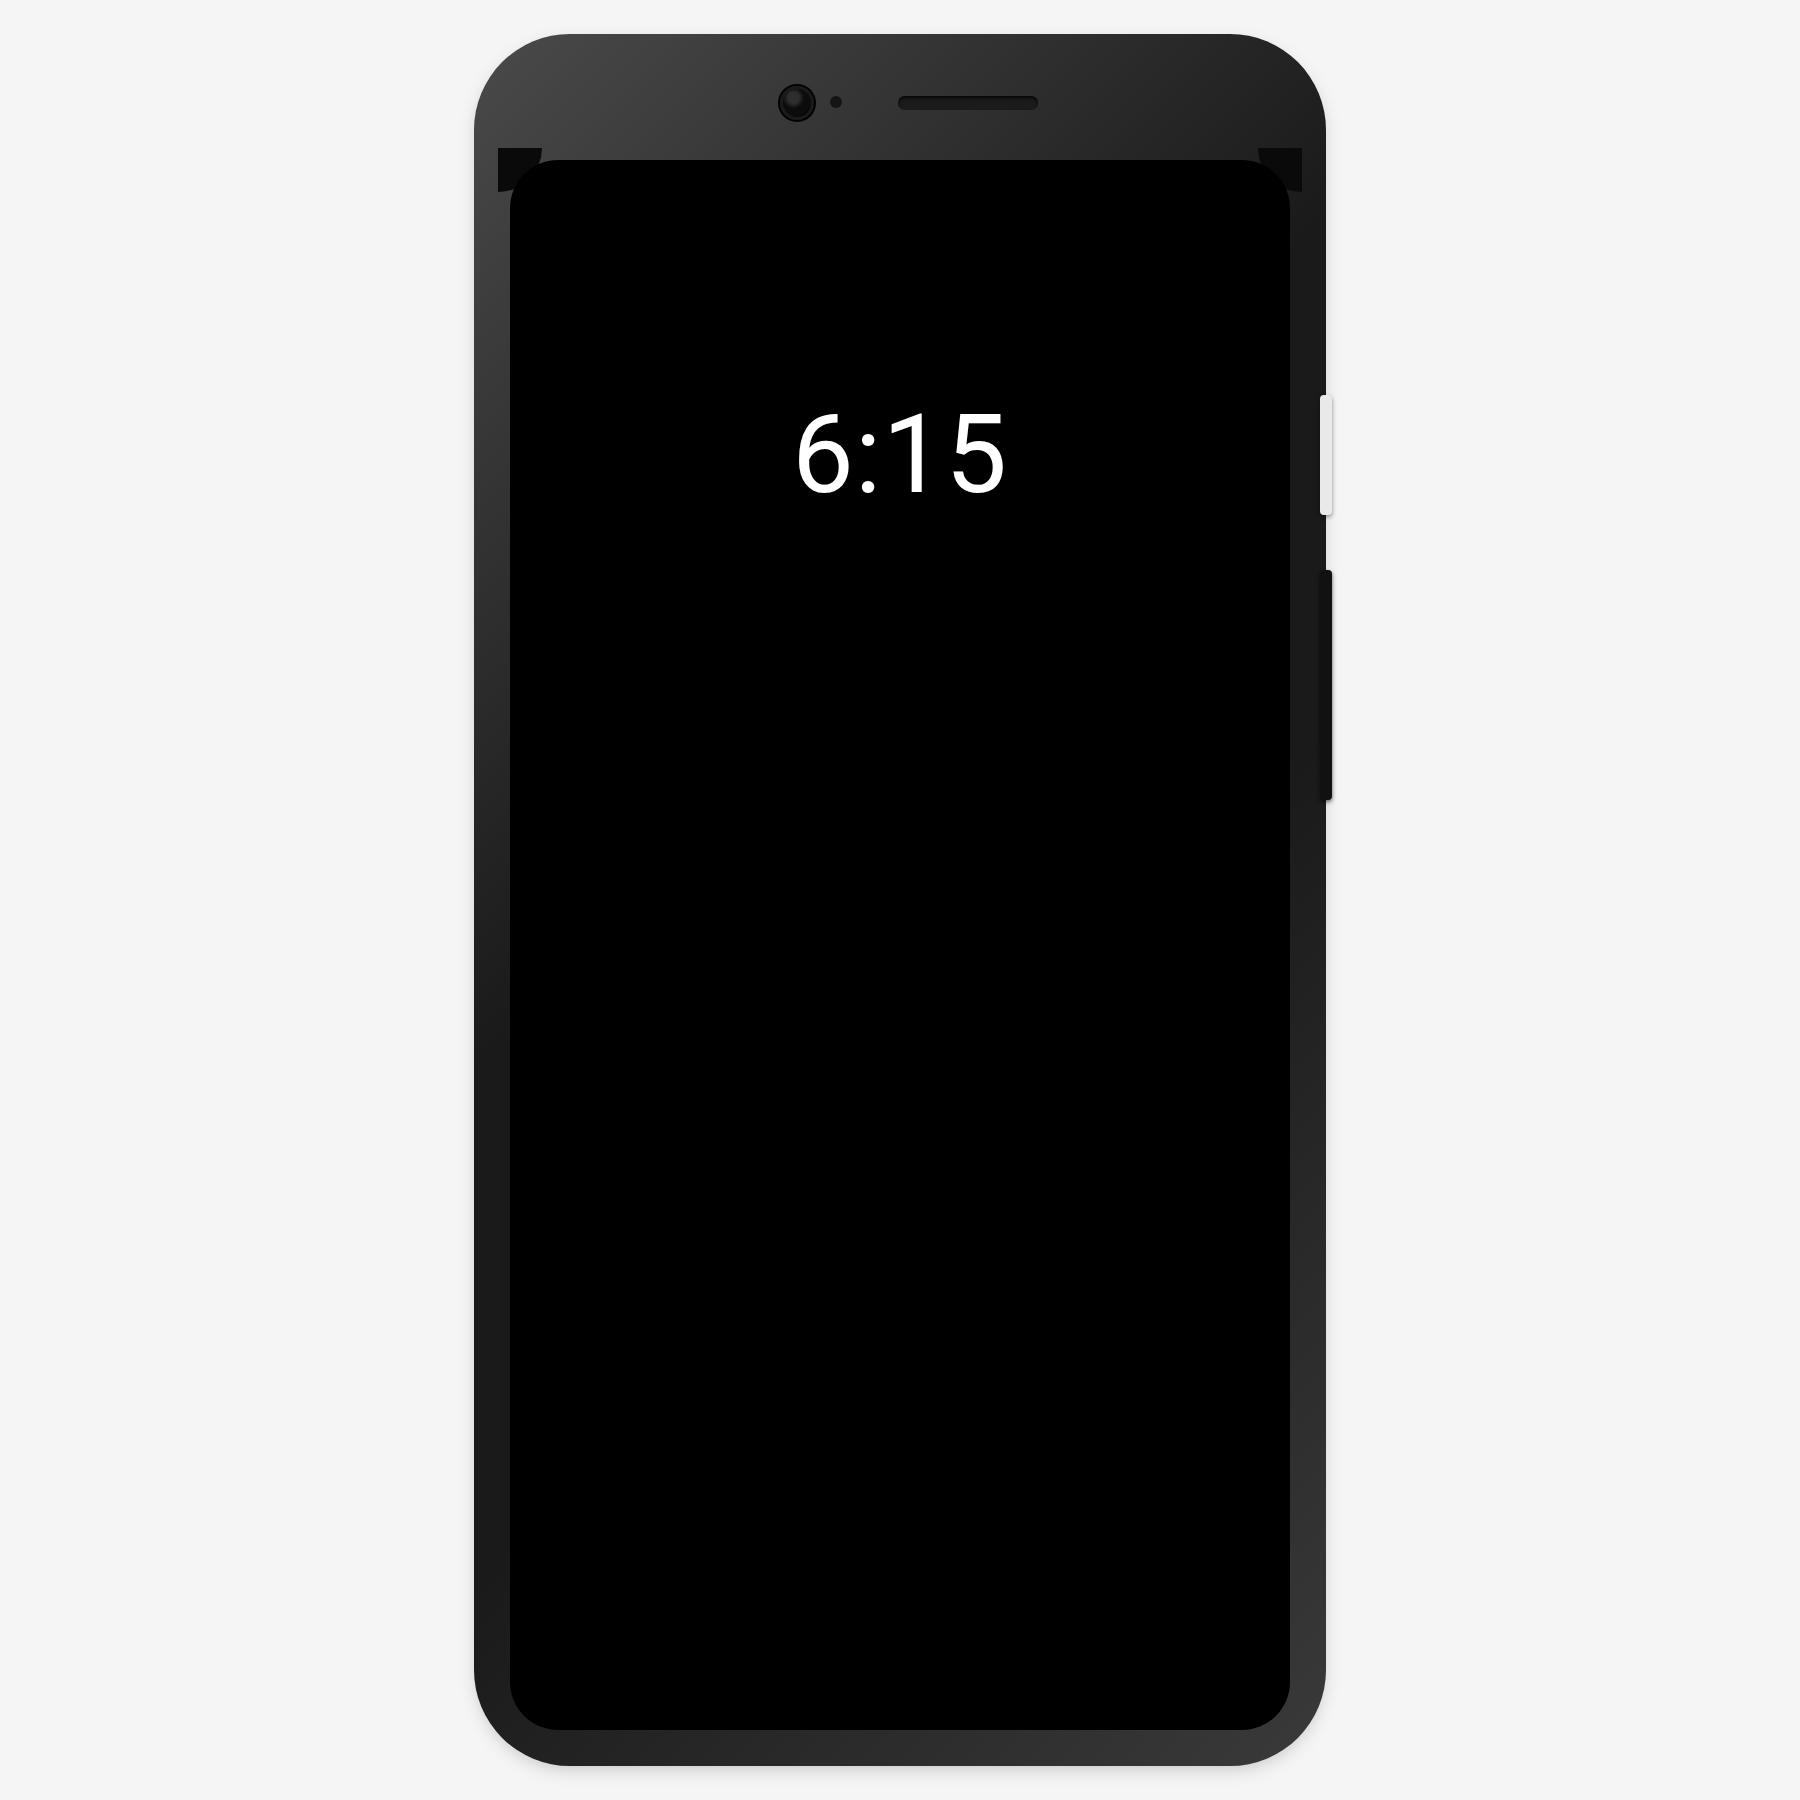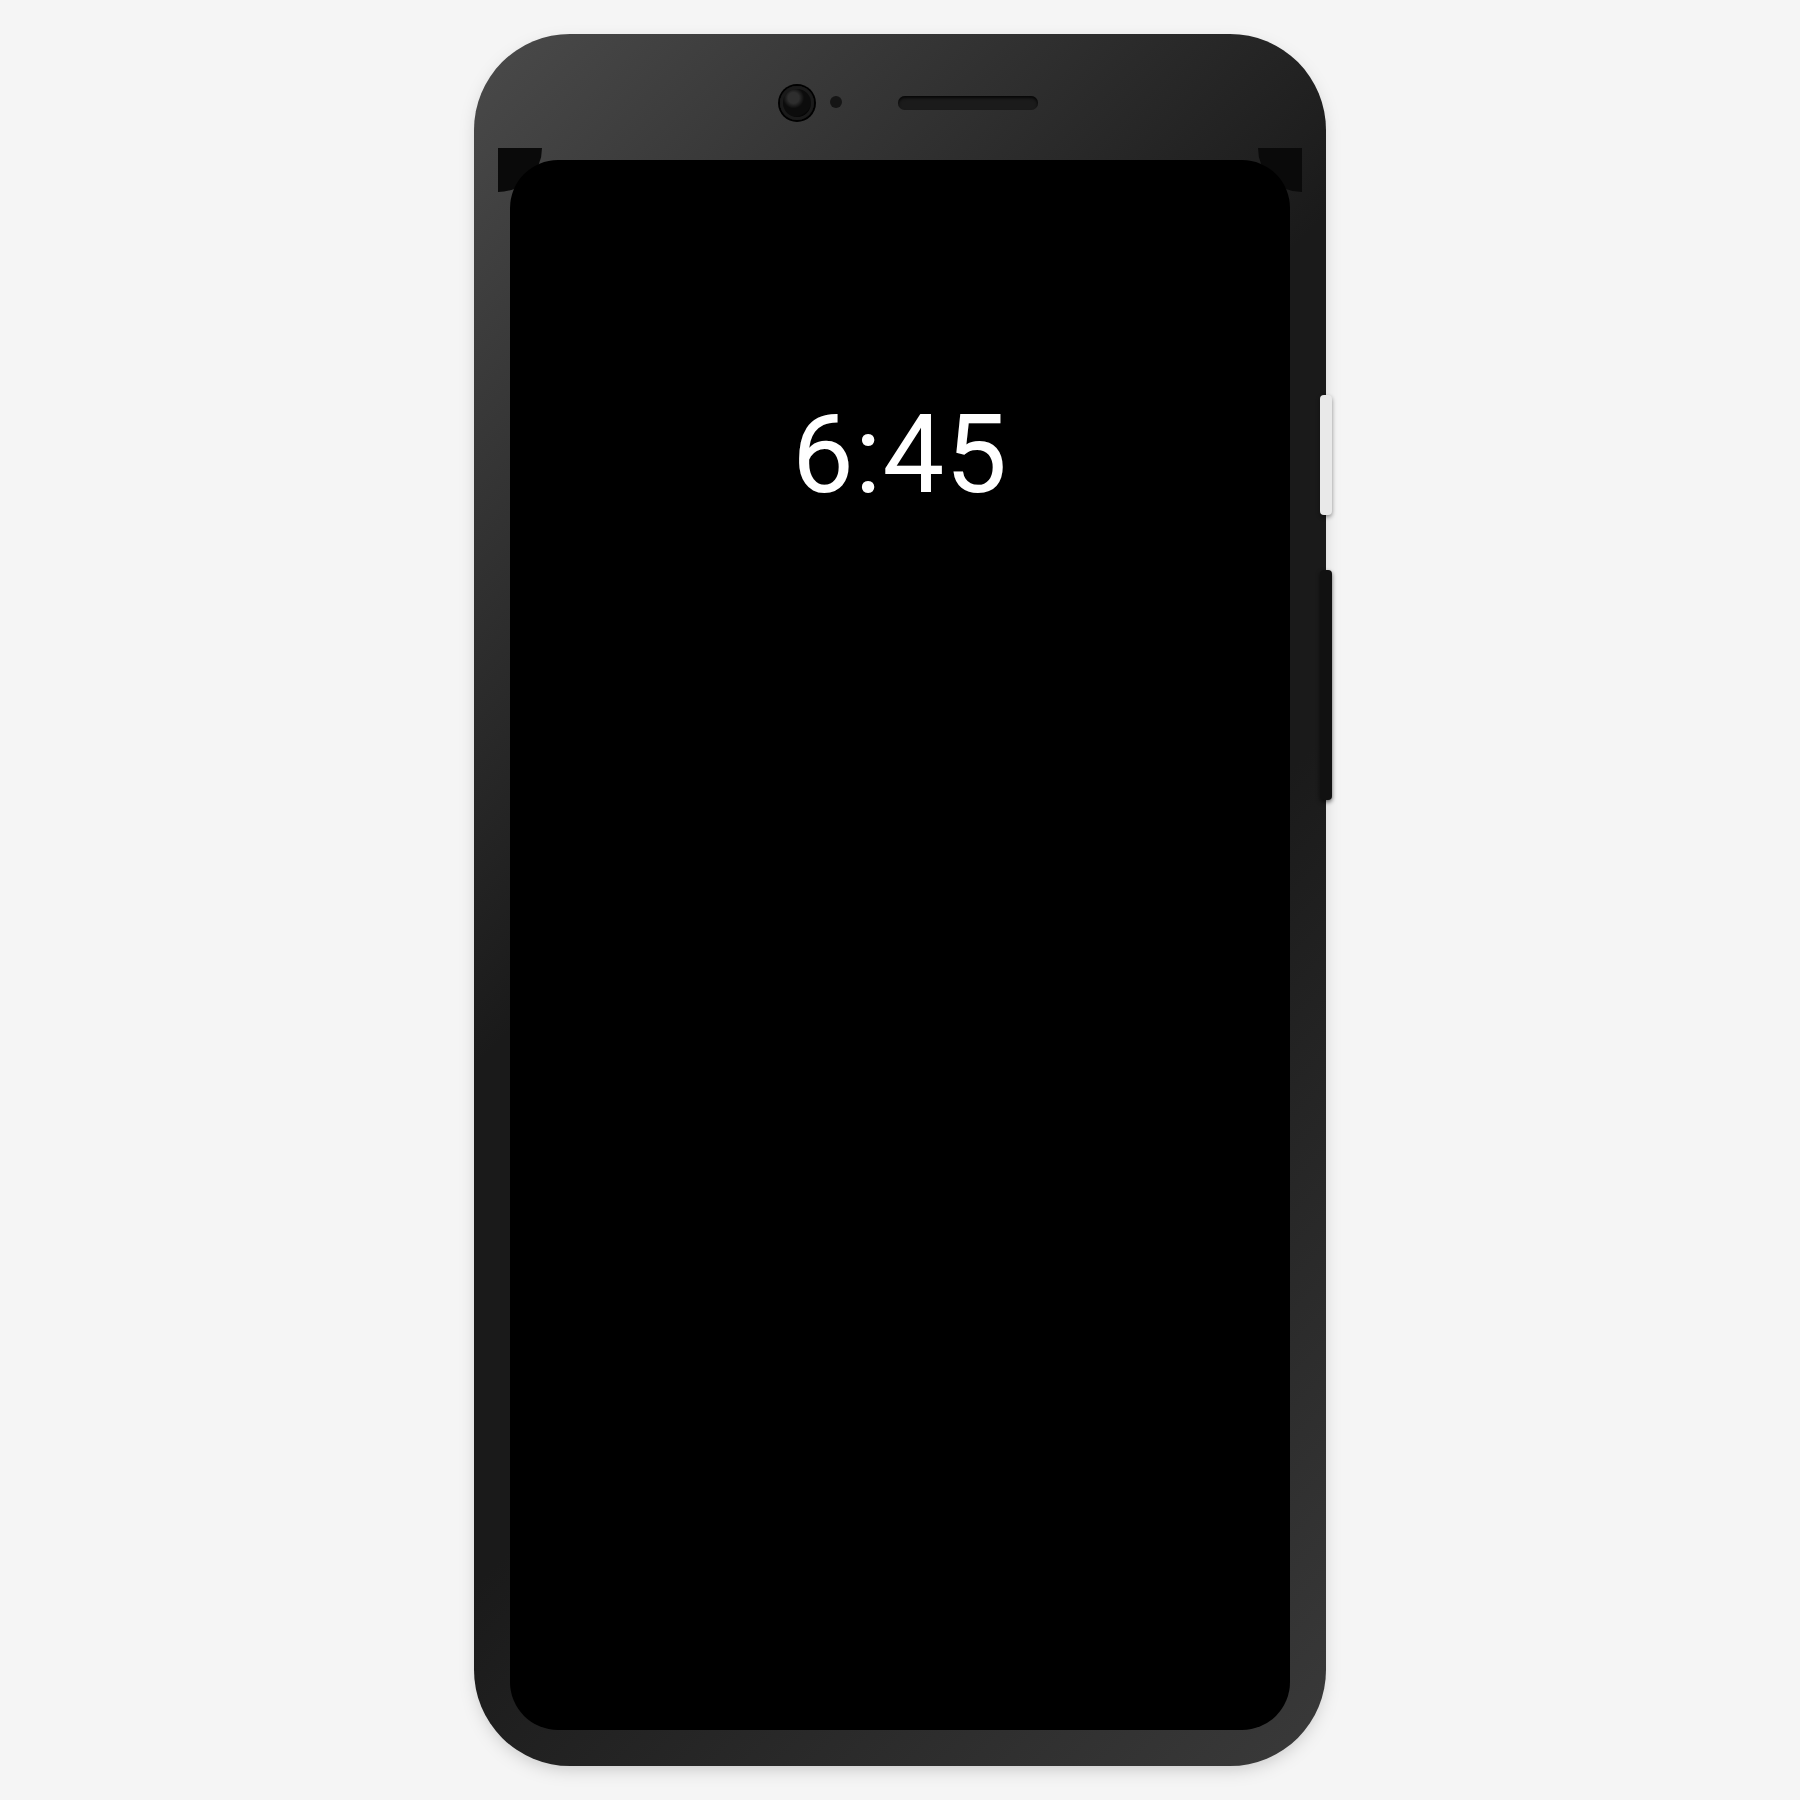--- a/index.html
+++ b/index.html
@@ -150,17 +150,17 @@
     <div class="forehead">
       <div class="camera"></div>
       <div class="sensor"></div>
       <div class="earpiece"></div>
     </div>
 
     <div class="notch-l"></div>
     <div class="notch-r"></div>
 
     <div class="screen">
-      <div class="clock">6:45</div>
+      <div class="clock">6:15</div>
     </div>
 
   </div>
 </div>
 
 </body></html>

